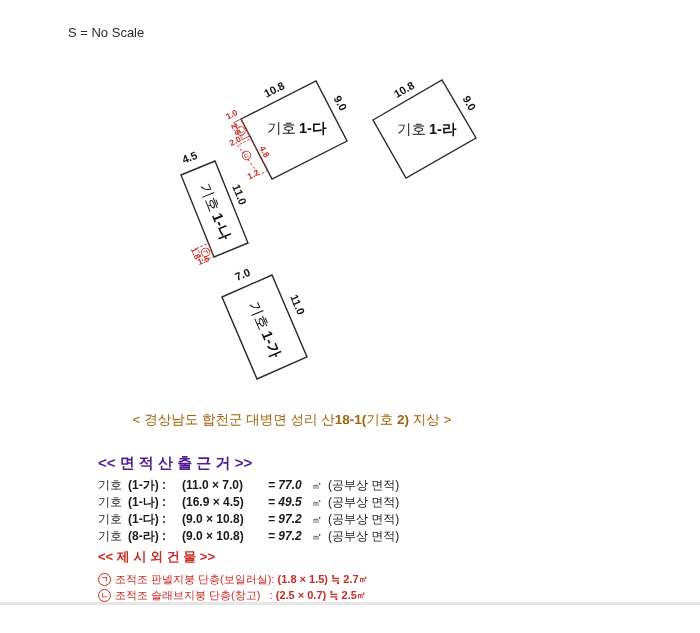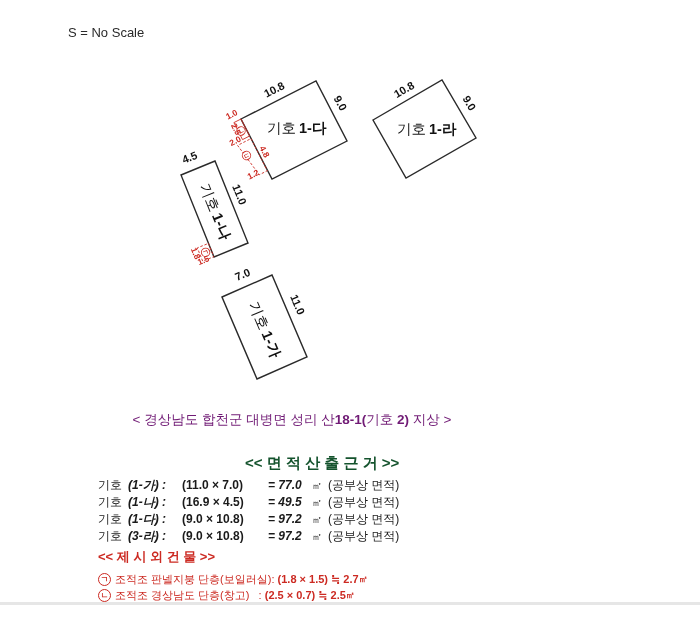--- a/index.html
+++ b/index.html
@@ -2,28 +2,28 @@
 <html><head>
 <meta charset="utf-8">
 <style>
   html,body{margin:0;padding:0;background:#fff;}
   .page{
     position:relative;width:700px;height:605px;background:#ffffff;overflow:hidden;
     font-family:"Liberation Sans","DejaVu Sans",sans-serif;color:#1a1a1a;
   }
   .scale-note{position:absolute;left:68px;top:25px;font-size:13px;color:#2a2a2a;}
   svg text{font-family:"Liberation Sans","DejaVu Sans",sans-serif;}
-  .caption{position:absolute;left:0;top:411px;width:584px;text-align:center;font-size:13.5px;color:#701a75;}
+  .caption{position:absolute;left:0;top:411px;width:584px;text-align:center;font-size:13.5px;color:#a16207;}
   .caption span,.caption b{white-space:pre;}
   .area-sec{position:absolute;left:98px;top:454px;}
-  .sec-header{font-size:15px;font-weight:bold;color:#14532d;white-space:pre;text-align:right;}
+  .sec-header{font-size:15px;font-weight:bold;color:#4c1d95;white-space:pre;}
   .arows{margin-top:4px;}
   .arow{display:flex;font-size:12px;line-height:17px;white-space:pre;}
   .arow .c1{width:30px;}
-  .arow .c2{width:54px;font-weight:bold;font-style:italic;}
+  .arow .c2{width:54px;font-weight:bold;}
   .arow .c3{width:86px;font-weight:bold;}
   .arow .c4{width:44px;font-weight:bold;font-style:italic;}
   .arow .c5{width:16px;font-size:10px;}
   .arow .c6{}
   .extra-sec{position:absolute;left:98px;top:548px;color:#cc2a22;}
   .red-header{font-size:13px;font-weight:bold;white-space:pre;}
   .rrows{margin-top:6px;}
   .rrow{display:flex;align-items:flex-start;font-size:11px;line-height:15.5px;white-space:pre;}
   .marker{flex:none;width:11px;height:11px;border:1px solid #cc2a22;border-radius:50%;
     font-size:8px;line-height:11px;text-align:center;margin:1px 4px 0 0;font-weight:bold;}
@@ -139,41 +139,41 @@
       <div class="arow">
         <span class="c1">기호</span>
         <span class="c2">(1-다) :</span>
         <span class="c3">(9.0 × 10.8)</span>
         <span class="c4">= 97.2</span>
         <span class="c5">㎡</span>
         <span class="c6">(공부상 면적)</span>
       </div>
       <div class="arow">
         <span class="c1">기호</span>
-        <span class="c2">(3-라) :</span>
+        <span class="c2">(8-라) :</span>
         <span class="c3">(9.0 × 10.8)</span>
         <span class="c4">= 97.2</span>
         <span class="c5">㎡</span>
         <span class="c6">(공부상 면적)</span>
       </div>
     </div>
   </div>
 
   <div class="extra-sec">
     <div class="red-header">&lt;&lt; 제 시 외 건 물 &gt;&gt;</div>
     <div class="rrows">
       <div class="rrow">
         <span class="marker">ㄱ</span>
         <span class="desc">조적조 판넬지붕 단층(보일러실): </span>
         <span class="formula">(1.8 × 1.5) ≒ 2.7</span>
         <span class="runit">㎡</span>
       </div>
       <div class="rrow">
         <span class="marker">ㄴ</span>
-        <span class="desc">조적조 경상남도 단층(창고)   : </span>
+        <span class="desc">조적조 슬래브지붕 단층(창고)   : </span>
         <span class="formula">(2.5 × 0.7) ≒ 2.5</span>
         <span class="runit">㎡</span>
       </div>
       <div class="rrow">
         <span class="marker">ㄷ</span>
         <span class="runit">㎡</span>
       </div>
     </div>
   </div>
 

